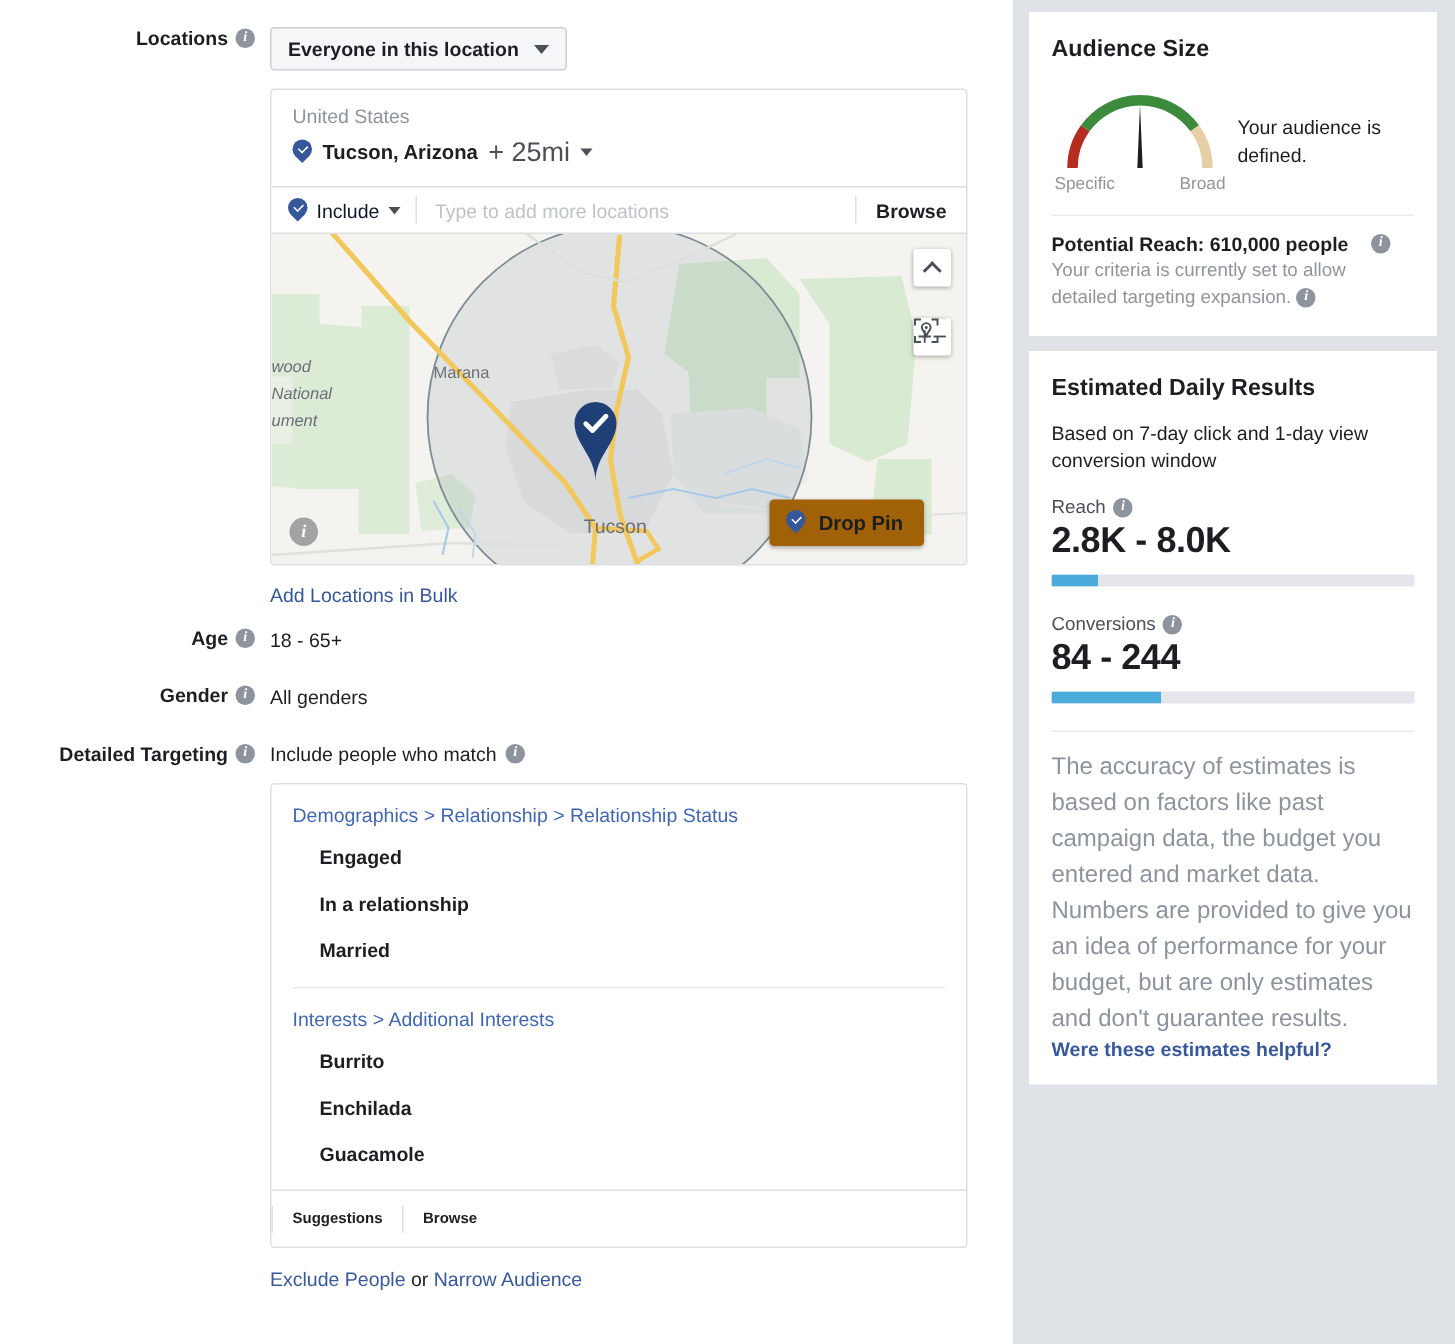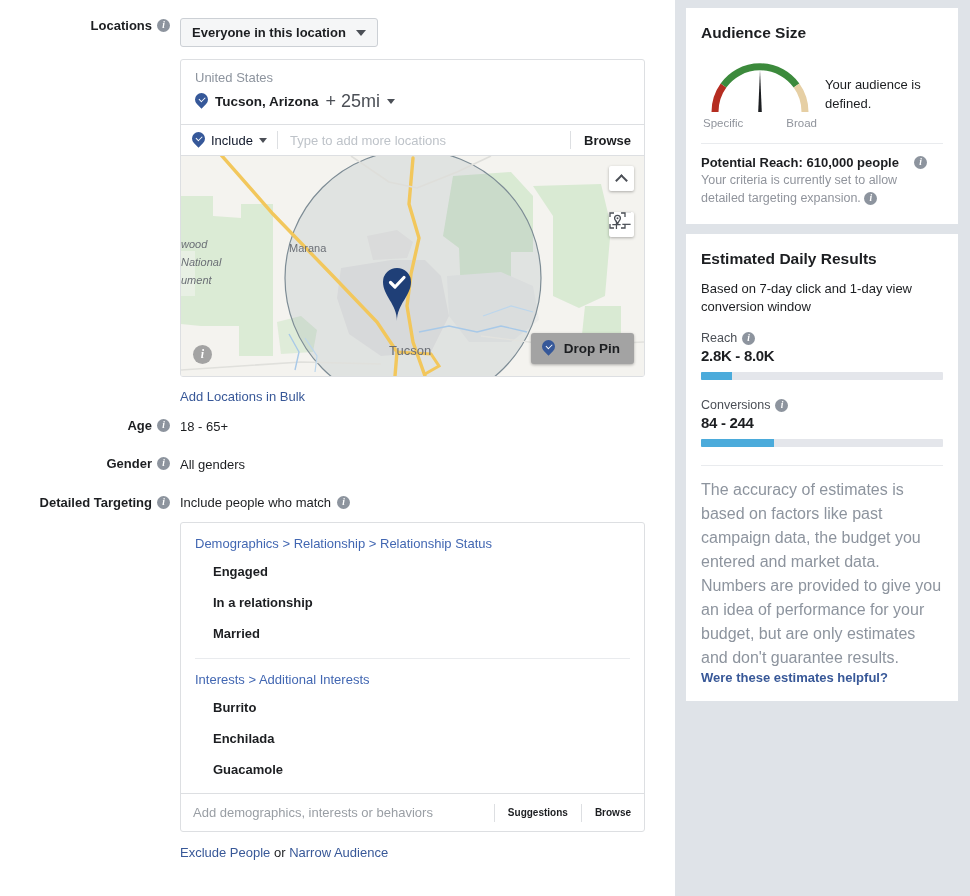--- a/index.html
+++ b/index.html
@@ -73,21 +73,21 @@
     position:absolute; background:#fff; border-radius:2px;
     box-shadow:0 1px 3px rgba(0,0,0,.30); cursor:pointer;
     display:flex; align-items:center; justify-content:center;
   }
   .ctrl-collapse { right:10px; top:10px; width:25px; height:25px; }
   .ctrl-stack { right:10px; top:56px; width:25px; border-radius:2px; }
   .ctrl-stack div { height:25px; display:flex; align-items:center; justify-content:center; font-size:17px; color:#4b4f56; cursor:pointer;}
   .ctrl-stack div + div { border-top:1px solid #e4e4e4; }
   .chev-up { width:9px;height:9px;border-left:2px solid #4b4f56;border-top:2px solid #4b4f56;transform:rotate(45deg);margin-top:4px; }
   .drop-pin {
-    position:absolute; right:10px; bottom:12px; background:#a3a3a3; border-radius:3px;
+    position:absolute; right:28px; bottom:12px; background:#a16207; border-radius:3px;
     box-shadow:0 1px 3px rgba(0,0,0,.3); padding:7px 14px 7px 11px;
     display:flex; align-items:center; gap:9px; font-weight:bold; font-size:13.5px; cursor:pointer;
   }
   .map-info {
     position:absolute; left:12px; bottom:12px; width:19px; height:19px; border-radius:50%;
     background:#a3a3a3; color:#fff; font-style:italic; font-family:"Liberation Serif",serif;
     font-size:12px; text-align:center; line-height:19px; font-weight:bold; cursor:pointer;
   }
   .map-label { font-family:"Liberation Sans", sans-serif; fill:#6b6f76; }
 
@@ -121,21 +121,21 @@
   .gauge-wrap { width:118px; flex:0 0 118px; }
   .gauge-labels { display:flex; justify-content:space-between; font-size:11.5px; color:#90949c; margin-top:-4px; padding:0 2px; }
   .gauge-note { font-size:13px; color:#1c1e21; line-height:1.45; padding-top:22px; }
 
   .hr { height:1px; background:#e9ebee; margin:14px 0 11px 0; }
   .reach-line { font-size:13px; font-weight:bold; color:#1c1e21; display:flex; align-items:center; gap:15px; }
   .reach-sub { font-size:12.5px; color:#90949c; line-height:1.42; margin-top:2px; }
 
   .basis { font-size:13px; color:#1c1e21; line-height:1.45; margin-bottom:14px; }
   .metric-label { font-size:12.5px; color:#4b4f56; display:flex; align-items:center; gap:5px; }
-  .metric-value { font-size:15px; font-weight:bold; letter-spacing:-0.3px; color:#1c1e21; margin:2px 0 8px 0; }
+  .metric-value { font-size:24px; font-weight:bold; letter-spacing:-0.3px; color:#1c1e21; margin:2px 0 8px 0; }
   .bar-track { height:8px; background:#e4e6eb; border-radius:1px; overflow:hidden; }
   .bar-fill { height:100%; background:#4babdb; }
   .metric + .metric { margin-top:18px; }
 
   .disclaimer { font-size:16px; color:#8d949e; line-height:1.5; }
   .helpful { margin-top:13px; font-size:13px; font-weight:bold; }
 </style>
 </head>
 <body>
 
@@ -287,21 +287,20 @@
               <div class="dt-path">Interests &gt; Additional Interests</div>
               <div class="dt-item">Burrito</div>
               <div class="dt-item">Enchilada</div>
               <div class="dt-item">Guacamole</div>
               <div class="dt-item">Quesadilla</div>
 
             </div>
 
           </div>
           <div class="dt-footer">
-            <input class="dt-input" placeholder="Add demographics, interests or behaviors" style="">
             <span class="vdiv"></span>
             <span class="dt-btn">Suggestions</span>
             <span class="vdiv"></span>
             <span class="dt-btn">Browse</span>
           </div>
         </div>
 
         <div class="bottom-links">
           <a class="link">Exclude People</a><span> or </span><a class="link">Narrow Audience</a>
         </div>

